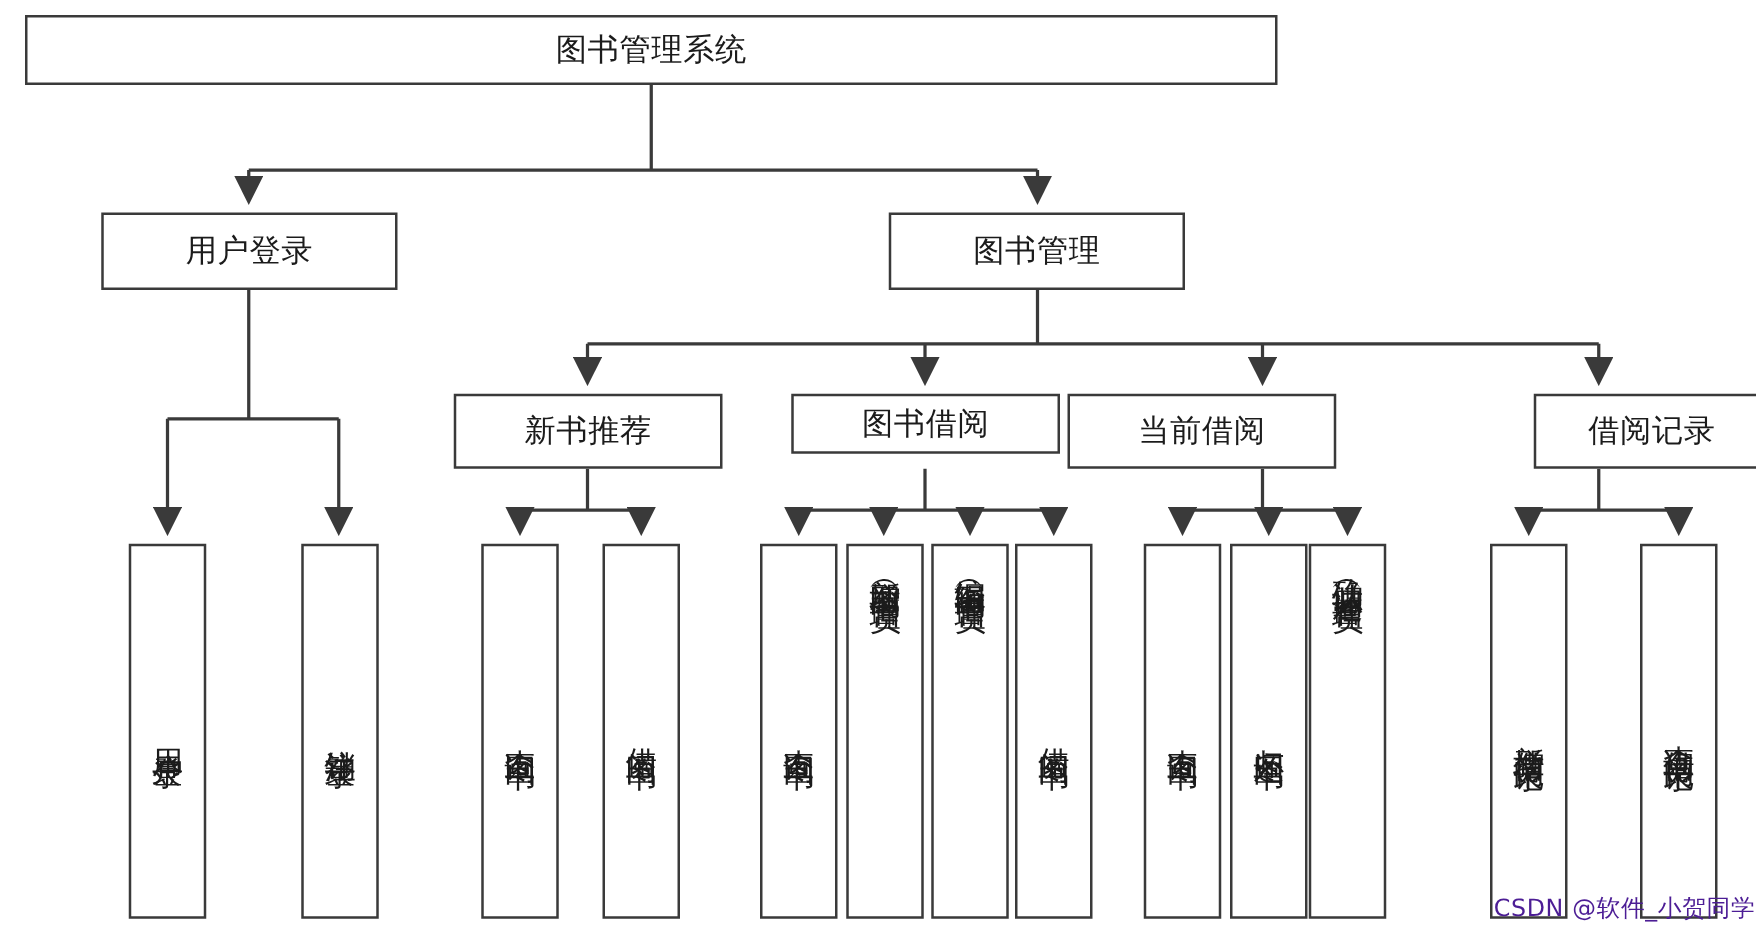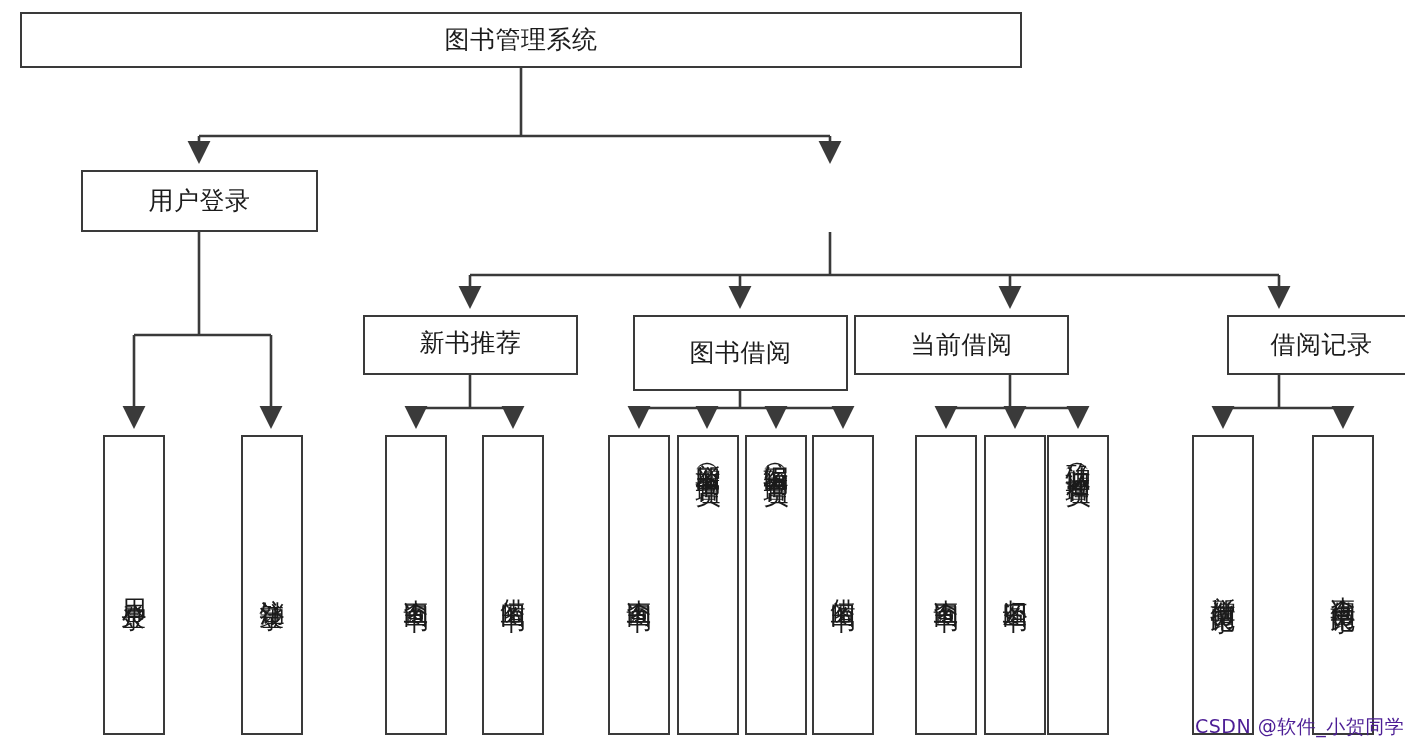--- a/index.html
+++ b/index.html
@@ -124,26 +124,29 @@
   </svg>
 
   <div class="node horiz" style="left:20px; top:12px; width:1002px; height:56px;">
     <span>图书管理系统</span>
   </div>
 
   <div class="node horiz" style="left:81px; top:170px; width:237px; height:62px;">
     <span>用户登录</span>
   </div>
 
-
-  <div class="node horiz" style="left:363px; top:315px; width:215px; height:60px;font-family:Liberation Mono, monospace;">
+  <div class="node horiz" style="left:711px; top:170px; width:237px; height:62px;">
+    <span>图书管理</span>
+  </div>
+
+  <div class="node horiz" style="left:363px; top:315px; width:215px; height:60px;">
     <span>新书推荐</span>
   </div>
 
-  <div class="node horiz" style="left:633px; top:315px; width:215px; height:76px;">
+  <div class="node horiz" style="left:633px; top:315px; width:215px; height:48px;">
     <span>图书借阅</span>
   </div>
 
   <div class="node horiz" style="left:854px; top:315px; width:215px; height:60px;">
     <span>当前借阅</span>
   </div>
 
   <div class="node horiz" style="left:1227px; top:315px; width:189px; height:60px;">
     <span>借阅记录</span>
   </div>

